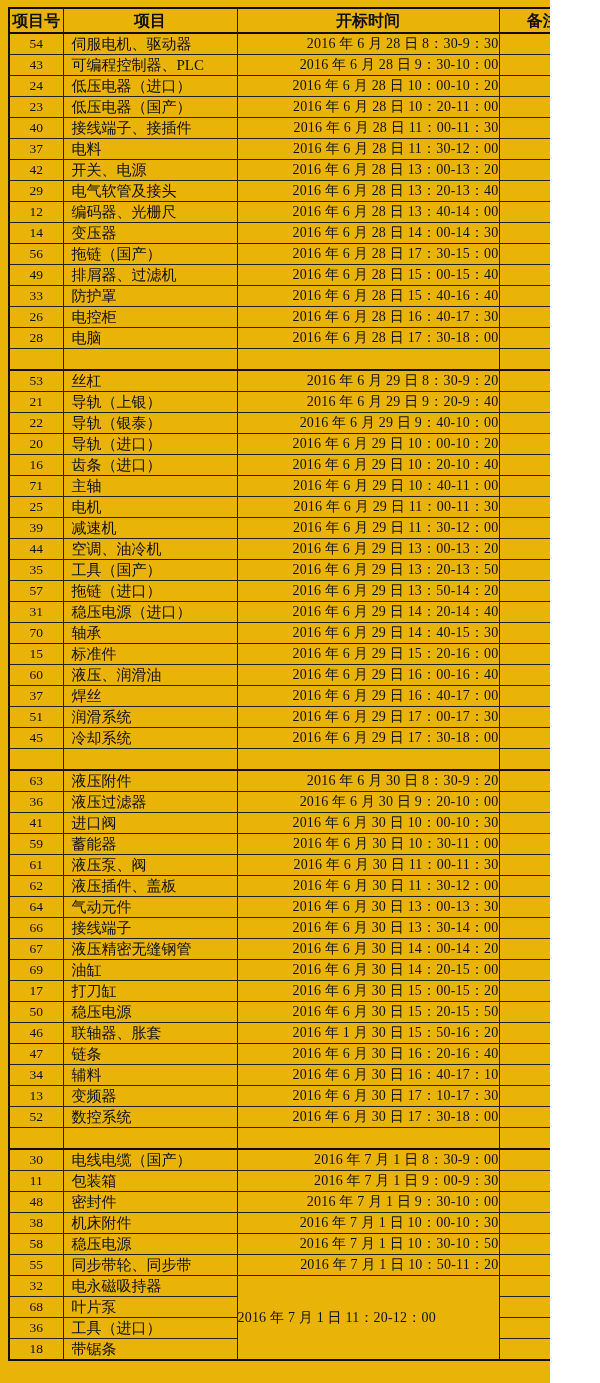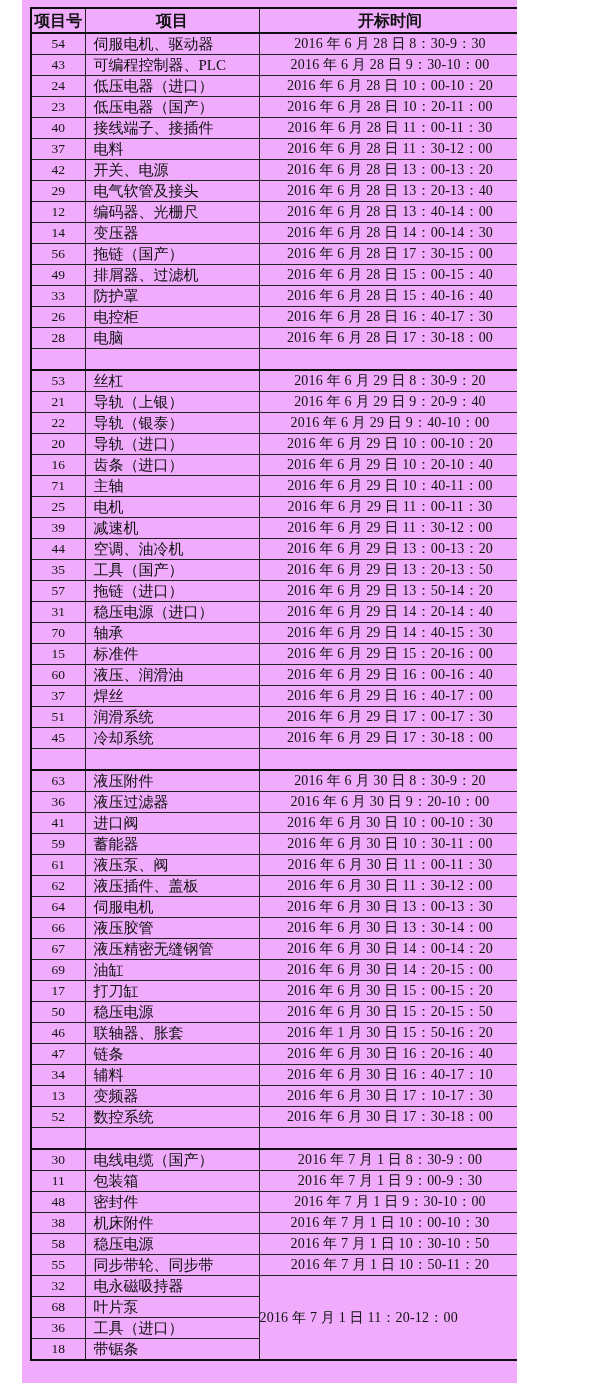--- a/index.html
+++ b/index.html
@@ -3,25 +3,24 @@
 <meta charset="utf-8">
 <style>
   html, body {
     margin: 0;
     padding: 0;
     background: #ffffff;
     font-family: "Liberation Serif", "DejaVu Serif", serif;
     color: #111111;
   }
   .page {
-    width: 495px;
+    width: 550px;
     height: 1383px;
-    background: #f0abfc;
+    background: #eab308;
     overflow: hidden;
-    margin-left: 22px;
   }
   table.schedule {
     border-collapse: collapse;
     table-layout: fixed;
     width: 578px;
     margin: 7px 0 0 8px;
     border: 2px solid #0f0f0f;
   }
   col.c-no     { width: 54px; }
   col.c-item   { width: 174px; }
@@ -41,21 +40,21 @@
     border-bottom: 2px solid #0f0f0f;
     line-height: 23px;
   }
   tbody td {
     height: 20px;
     line-height: 20px;
     font-size: 14px;
   }
   td.no   { text-align: center; font-size: 13.5px; }
   td.item { text-align: left; padding-left: 8px; font-size: 15px; }
-  td.time { text-align: center; letter-spacing: 0.2px; }
+  td.time { text-align: right; letter-spacing: 0.2px; }
   td.remark { }
   tr.sep td { border-bottom: 2px solid #0f0f0f; }
   td.time-merged {
     text-align: left;
     vertical-align: middle;
     font-size: 14px;
   }
 </style>
 </head>
 <body>
@@ -318,27 +317,27 @@
           <td class="remark"></td>
         </tr>
         <tr>
           <td class="no">62</td>
           <td class="item">液压插件、盖板</td>
           <td class="time">2016 年 6 月 30 日 11：30-12：00</td>
           <td class="remark"></td>
         </tr>
         <tr>
           <td class="no">64</td>
-          <td class="item">伺服电机</td>
+          <td class="item">气动元件</td>
           <td class="time">2016 年 6 月 30 日 13：00-13：30</td>
           <td class="remark"></td>
         </tr>
         <tr>
           <td class="no">66</td>
-          <td class="item">液压胶管</td>
+          <td class="item">接线端子</td>
           <td class="time">2016 年 6 月 30 日 13：30-14：00</td>
           <td class="remark"></td>
         </tr>
         <tr>
           <td class="no">67</td>
           <td class="item">液压精密无缝钢管</td>
           <td class="time">2016 年 6 月 30 日 14：00-14：20</td>
           <td class="remark"></td>
         </tr>
         <tr>

